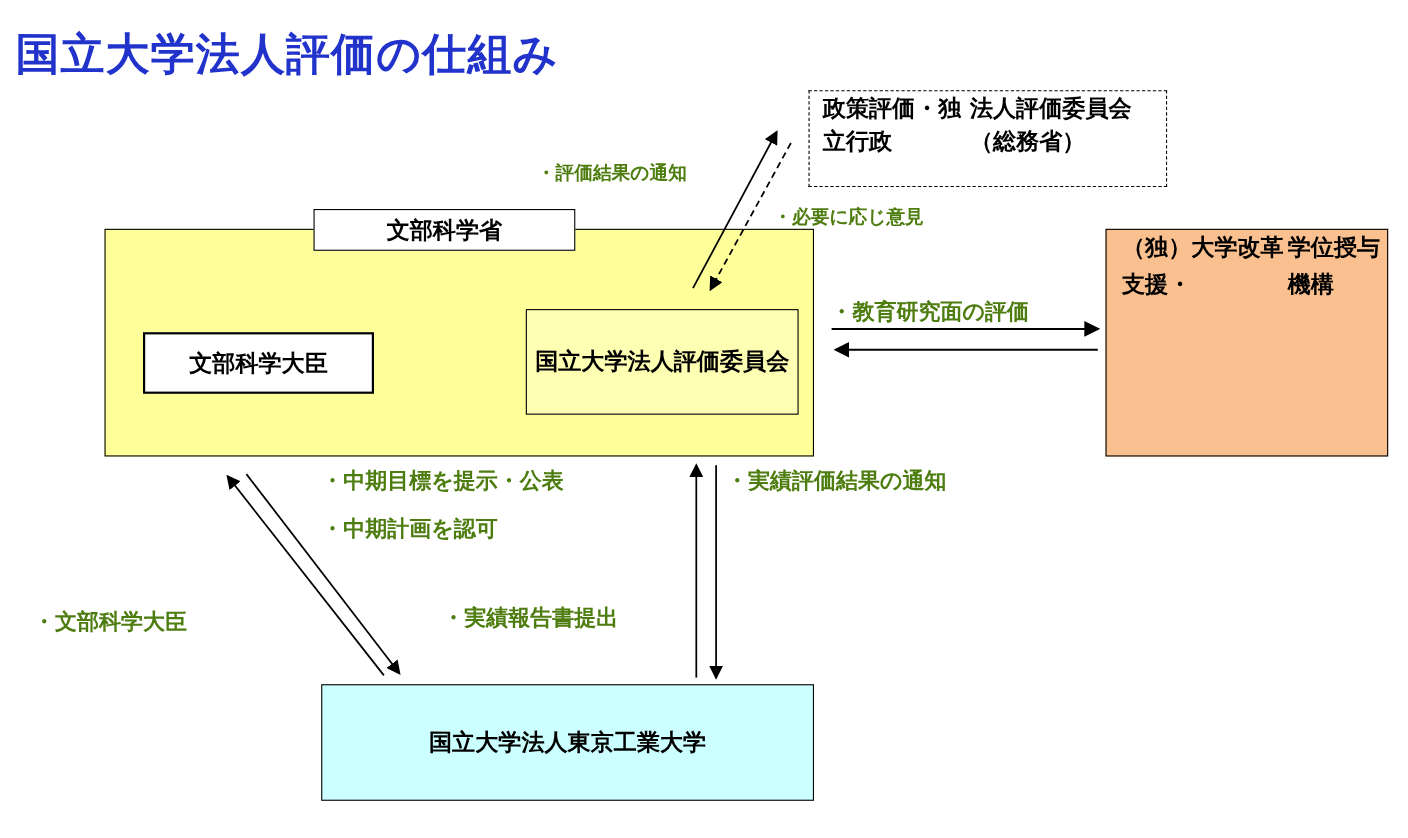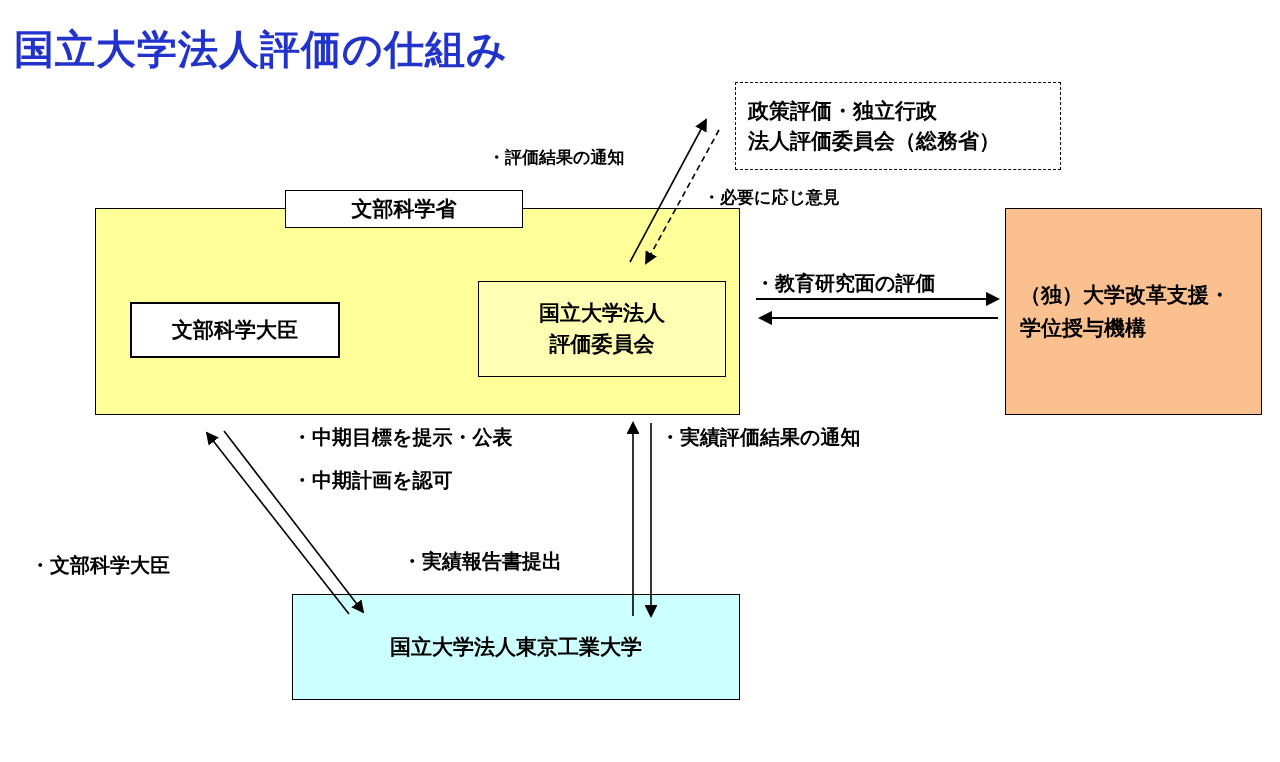--- a/index.html
+++ b/index.html
@@ -21,21 +21,21 @@
     top: 22px;
     font-size: 40px;
     font-weight: bold;
     color: #2233cc;
     letter-spacing: 1px;
     font-family: Liberation Mono, monospace;
   }
   .box {
     box-sizing: border-box;
     display: flex;
-    flex-direction: column;
+    flex-direction: row;
     justify-content: center;
     font-weight: bold;
     color: #000;
   }
   #soumu-box {
     left: 735px; top: 82px; width: 326px; height: 88px;
     border: 1px dashed #000;
     background: #ffffff;
     padding-left: 12px;
     font-size: 21px;
@@ -76,30 +76,30 @@
   #niad-box {
     left: 1005px; top: 208px; width: 257px; height: 207px;
     border: 1px solid #000;
     background: #fac090;
     padding-left: 14px;
     font-size: 21px;
     line-height: 1.55;
     z-index: 1;
   }
   #titech-box {
-    left: 292px; top: 594px; width: 448px; height: 106px;
+    left: 292px; top: 622px; width: 448px; height: 106px;
     border: 1px solid #000;
     background: #ccffff;
     align-items: center;
     font-size: 21px;
     z-index: 1;
   }
   .arrow-label {
     font-weight: bold;
-    color: #000000;
+    color: #4d7c0f;
     white-space: nowrap;
     z-index: 4;
   }
   #lbl-eval-notice   { left: 488px; top: 146px; font-size: 17px; }
   #lbl-opinion       { left: 703px; top: 186px; font-size: 17px; }
   #lbl-edu-eval      { left: 755px; top: 270px; font-size: 20px; }
   #lbl-goal          { left: 292px; top: 424px; font-size: 20px; }
   #lbl-plan-approve  { left: 292px; top: 467px; font-size: 20px; }
   #lbl-plan-submit   { left: 30px;  top: 552px; font-size: 20px; }
   #lbl-result-notice { left: 660px; top: 424px; font-size: 20px; }

